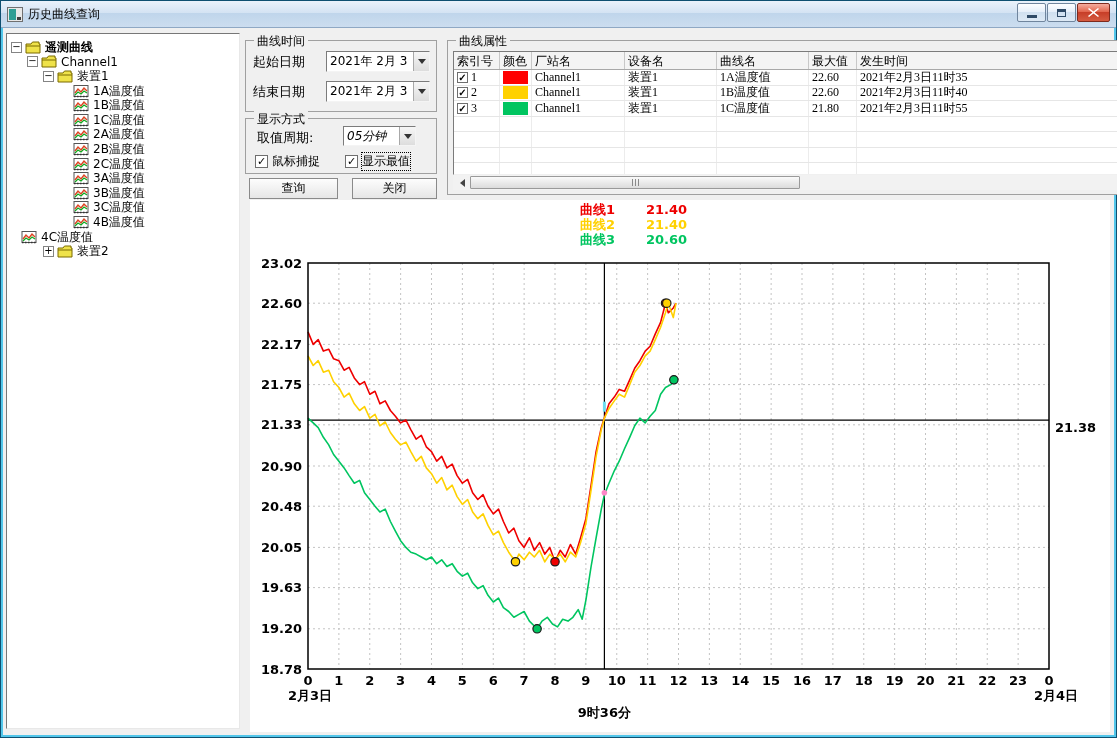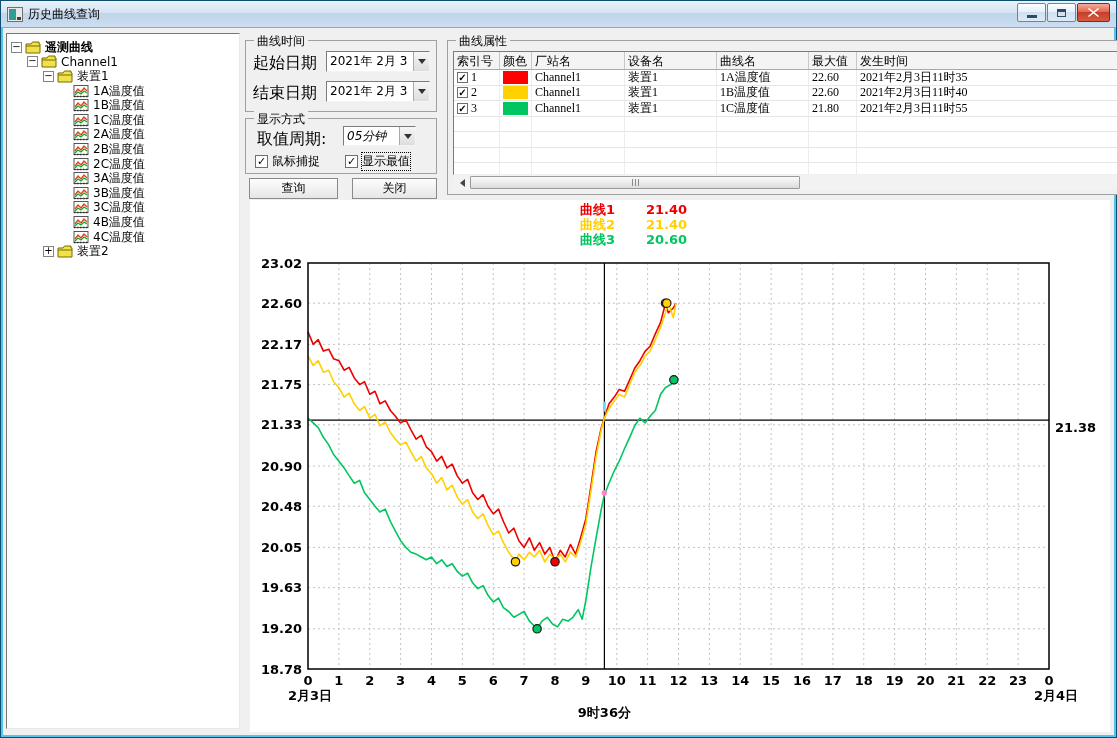--- a/index.html
+++ b/index.html
@@ -39,21 +39,21 @@
   .tree-row .lbl.bold { font-weight:bold; }
 
   .groupbox { position:absolute; border:1px solid #A0A0A0; background:#F0F0F0; }
   .groupbox > .gb-title { position:absolute; top:-8px; left:8px; background:#F0F0F0; padding:0 3px; font-size:12px; }
 
   .gb-time { left:245px; top:40px; width:192px; height:72px; }
   .gb-disp { left:245px; top:118px; width:192px; height:56px; }
   .gb-props { left:447px; top:40px; width:738px; height:155px;font-family:Liberation Serif, serif; }
 
   .field-row { position:absolute; display:flex; align-items:center; }
-  .field-label { font-size:16px; }
+  .field-label { font-size:13px; }
 
   .combo { display:flex; height:21px; background:#fff; border:1px solid; border-color:#7B7B7B #F4F4F4 #F4F4F4 #7B7B7B;
            align-items:center; }
   .combo .combo-text { flex:1; padding:0 3px; font-size:12px; white-space:nowrap; overflow:hidden; }
   .combo .combo-btn { width:16px; height:100%; background:linear-gradient(#F6F6F6,#DDDDDD); border-left:1px solid #A8A8A8;
                       display:flex; align-items:center; justify-content:center; flex:none; }
   .combo .combo-btn::after { content:""; width:0; height:0; border:4px solid transparent; border-top:5px solid #333; margin-top:4px; }
 
   .checkbox { width:13px; height:13px; background:#fff; border:1px solid #6E6E6E; font-size:11px; line-height:11px;
               text-align:center; font-weight:bold; margin-right:4px; flex:none; }
@@ -231,21 +231,21 @@
       <div class="tree-row" style="padding-left: 52px;">
         <span class="spacer"></span>
         <span class="tree-icon"><svg width="16" height="13" viewBox="0 0 16 13">
             <rect x="1" y="0.5" width="14" height="11" fill="#fff" stroke="#555"></rect>
             <polyline points="2,8 5,4 8,7 11,3 14,6" fill="none" stroke="#D42" stroke-width="1.4"></polyline>
             <polyline points="2,10 5,7 8,9 11,6 14,8" fill="none" stroke="#1A2" stroke-width="1.2"></polyline>
             <path d="M1 11.5 L15 11.5" stroke="#333" stroke-width="1.6" stroke-dasharray="1.5,1.5"></path>
           </svg></span>
         <span class="lbl">4B温度值</span>
       </div>
-      <div class="tree-row" style="padding-left: 52px;">
+      <div class="tree-row" style="">
         <span class="spacer"></span>
         <span class="tree-icon"><svg width="16" height="13" viewBox="0 0 16 13">
             <rect x="1" y="0.5" width="14" height="11" fill="#fff" stroke="#555"></rect>
             <polyline points="2,8 5,4 8,7 11,3 14,6" fill="none" stroke="#D42" stroke-width="1.4"></polyline>
             <polyline points="2,10 5,7 8,9 11,6 14,8" fill="none" stroke="#1A2" stroke-width="1.2"></polyline>
             <path d="M1 11.5 L15 11.5" stroke="#333" stroke-width="1.6" stroke-dasharray="1.5,1.5"></path>
           </svg></span>
         <span class="lbl">4C温度值</span>
       </div>
       <div class="tree-row" style="padding-left: 36px;">

